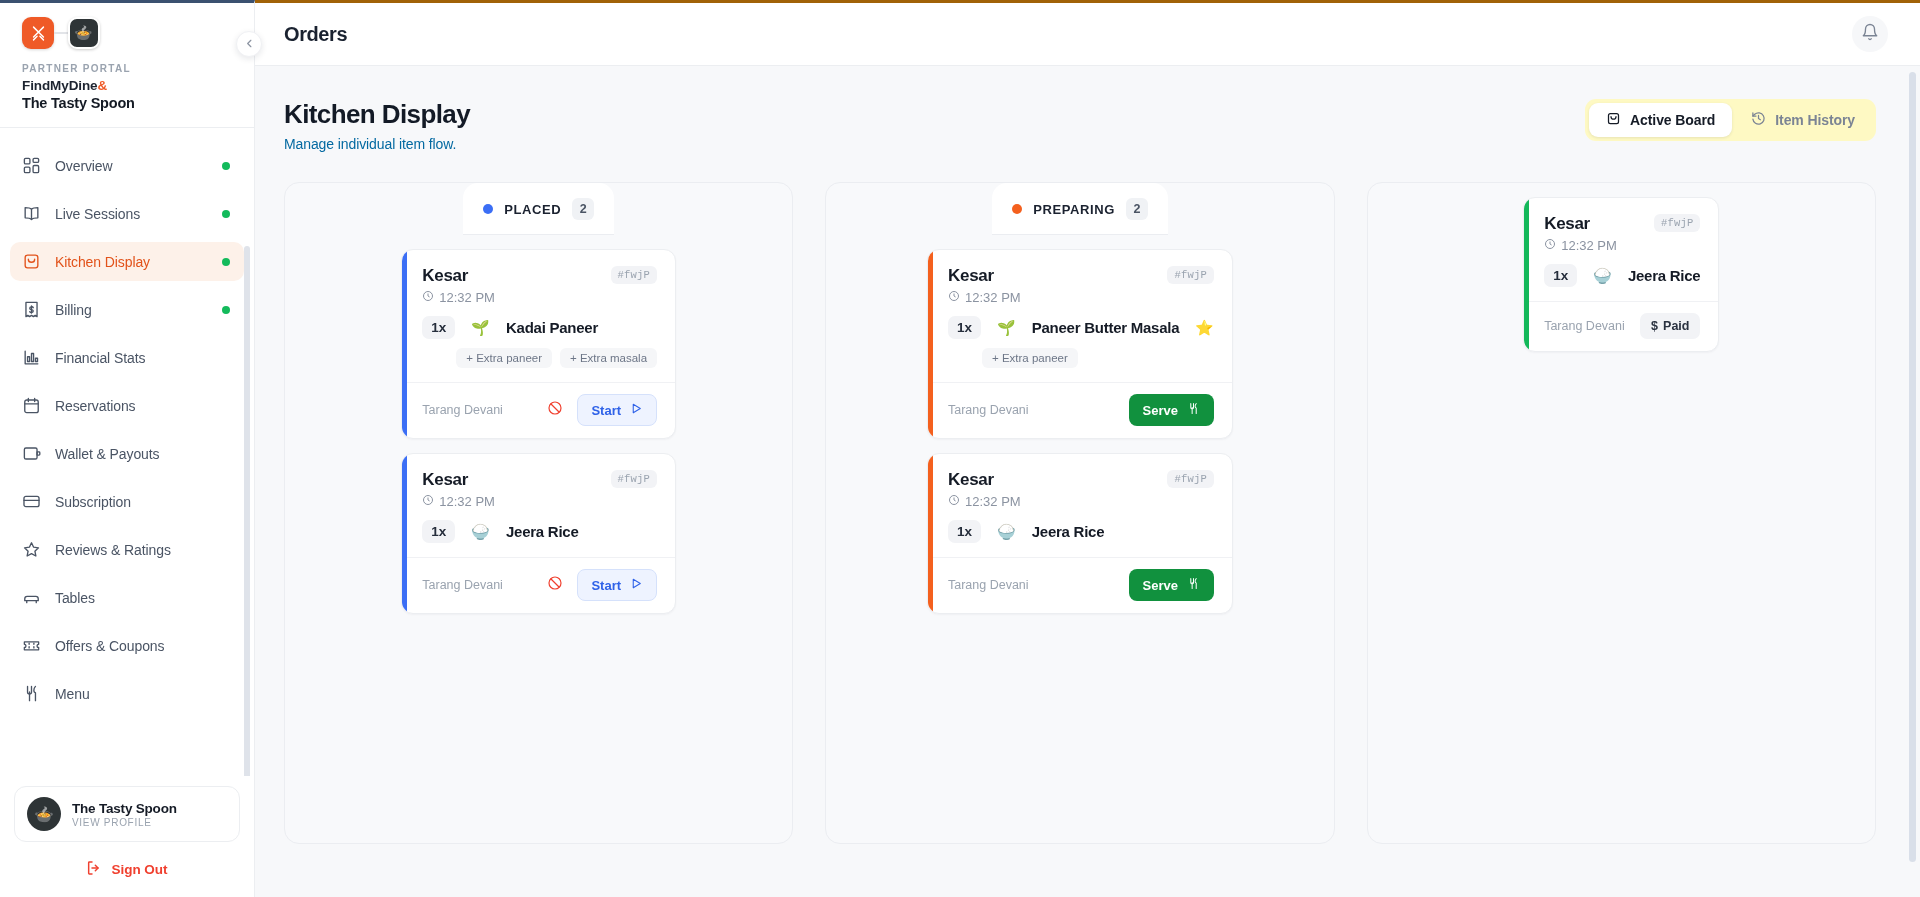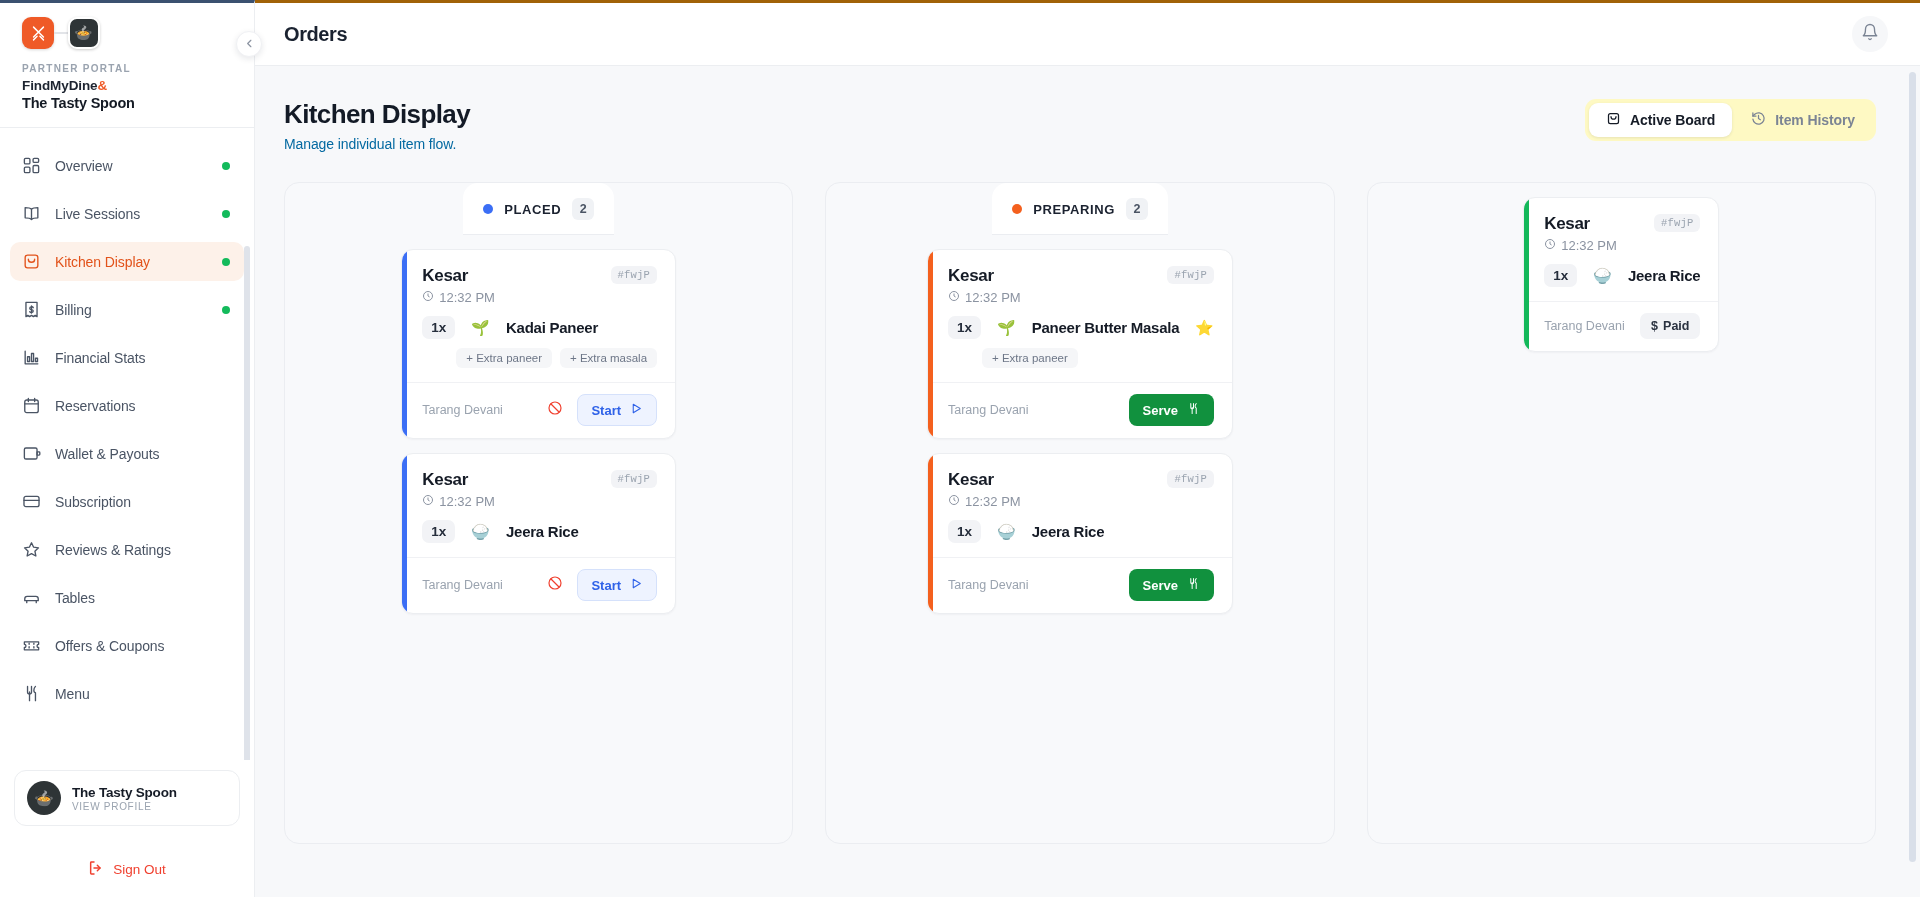--- a/index.html
+++ b/index.html
@@ -80,21 +80,21 @@
   }
   .avatar {
     width: 34px; height: 34px; border-radius: 50%; background: #2e3436;
     display: flex; align-items: center; justify-content: center; font-size: 16px;
     flex: 0 0 34px; overflow: hidden;
   }
   .profile-name { font-size: 13.5px; font-weight: 700; color: #151b26; letter-spacing: -.2px; }
   .profile-sub { font-size: 10px; letter-spacing: .7px; color: #9aa3af; margin-top: 1px; }
   .signout {
     display: flex; align-items: center; justify-content: center; gap: 9px;
-    margin-top: 30px; color: #f0402f; font-size: 13.5px; font-weight: 400;
+    margin-top: 14px; color: #f0402f; font-size: 13.5px; font-weight: 700;
     cursor: pointer; padding: 4px; text-align: right;
   }
 
   
   .main { flex: 1 1 auto; height: 897px; display: flex; flex-direction: column; position: relative; min-width: 0; }
   .topbar {
     height: 66px; background: #fff; border-bottom: 1px solid #eceef1;
     display: flex; align-items: center; justify-content: space-between;
     padding: 0 32px 0 29px; flex: 0 0 66px;
     border-top: 3px solid #a16207;

